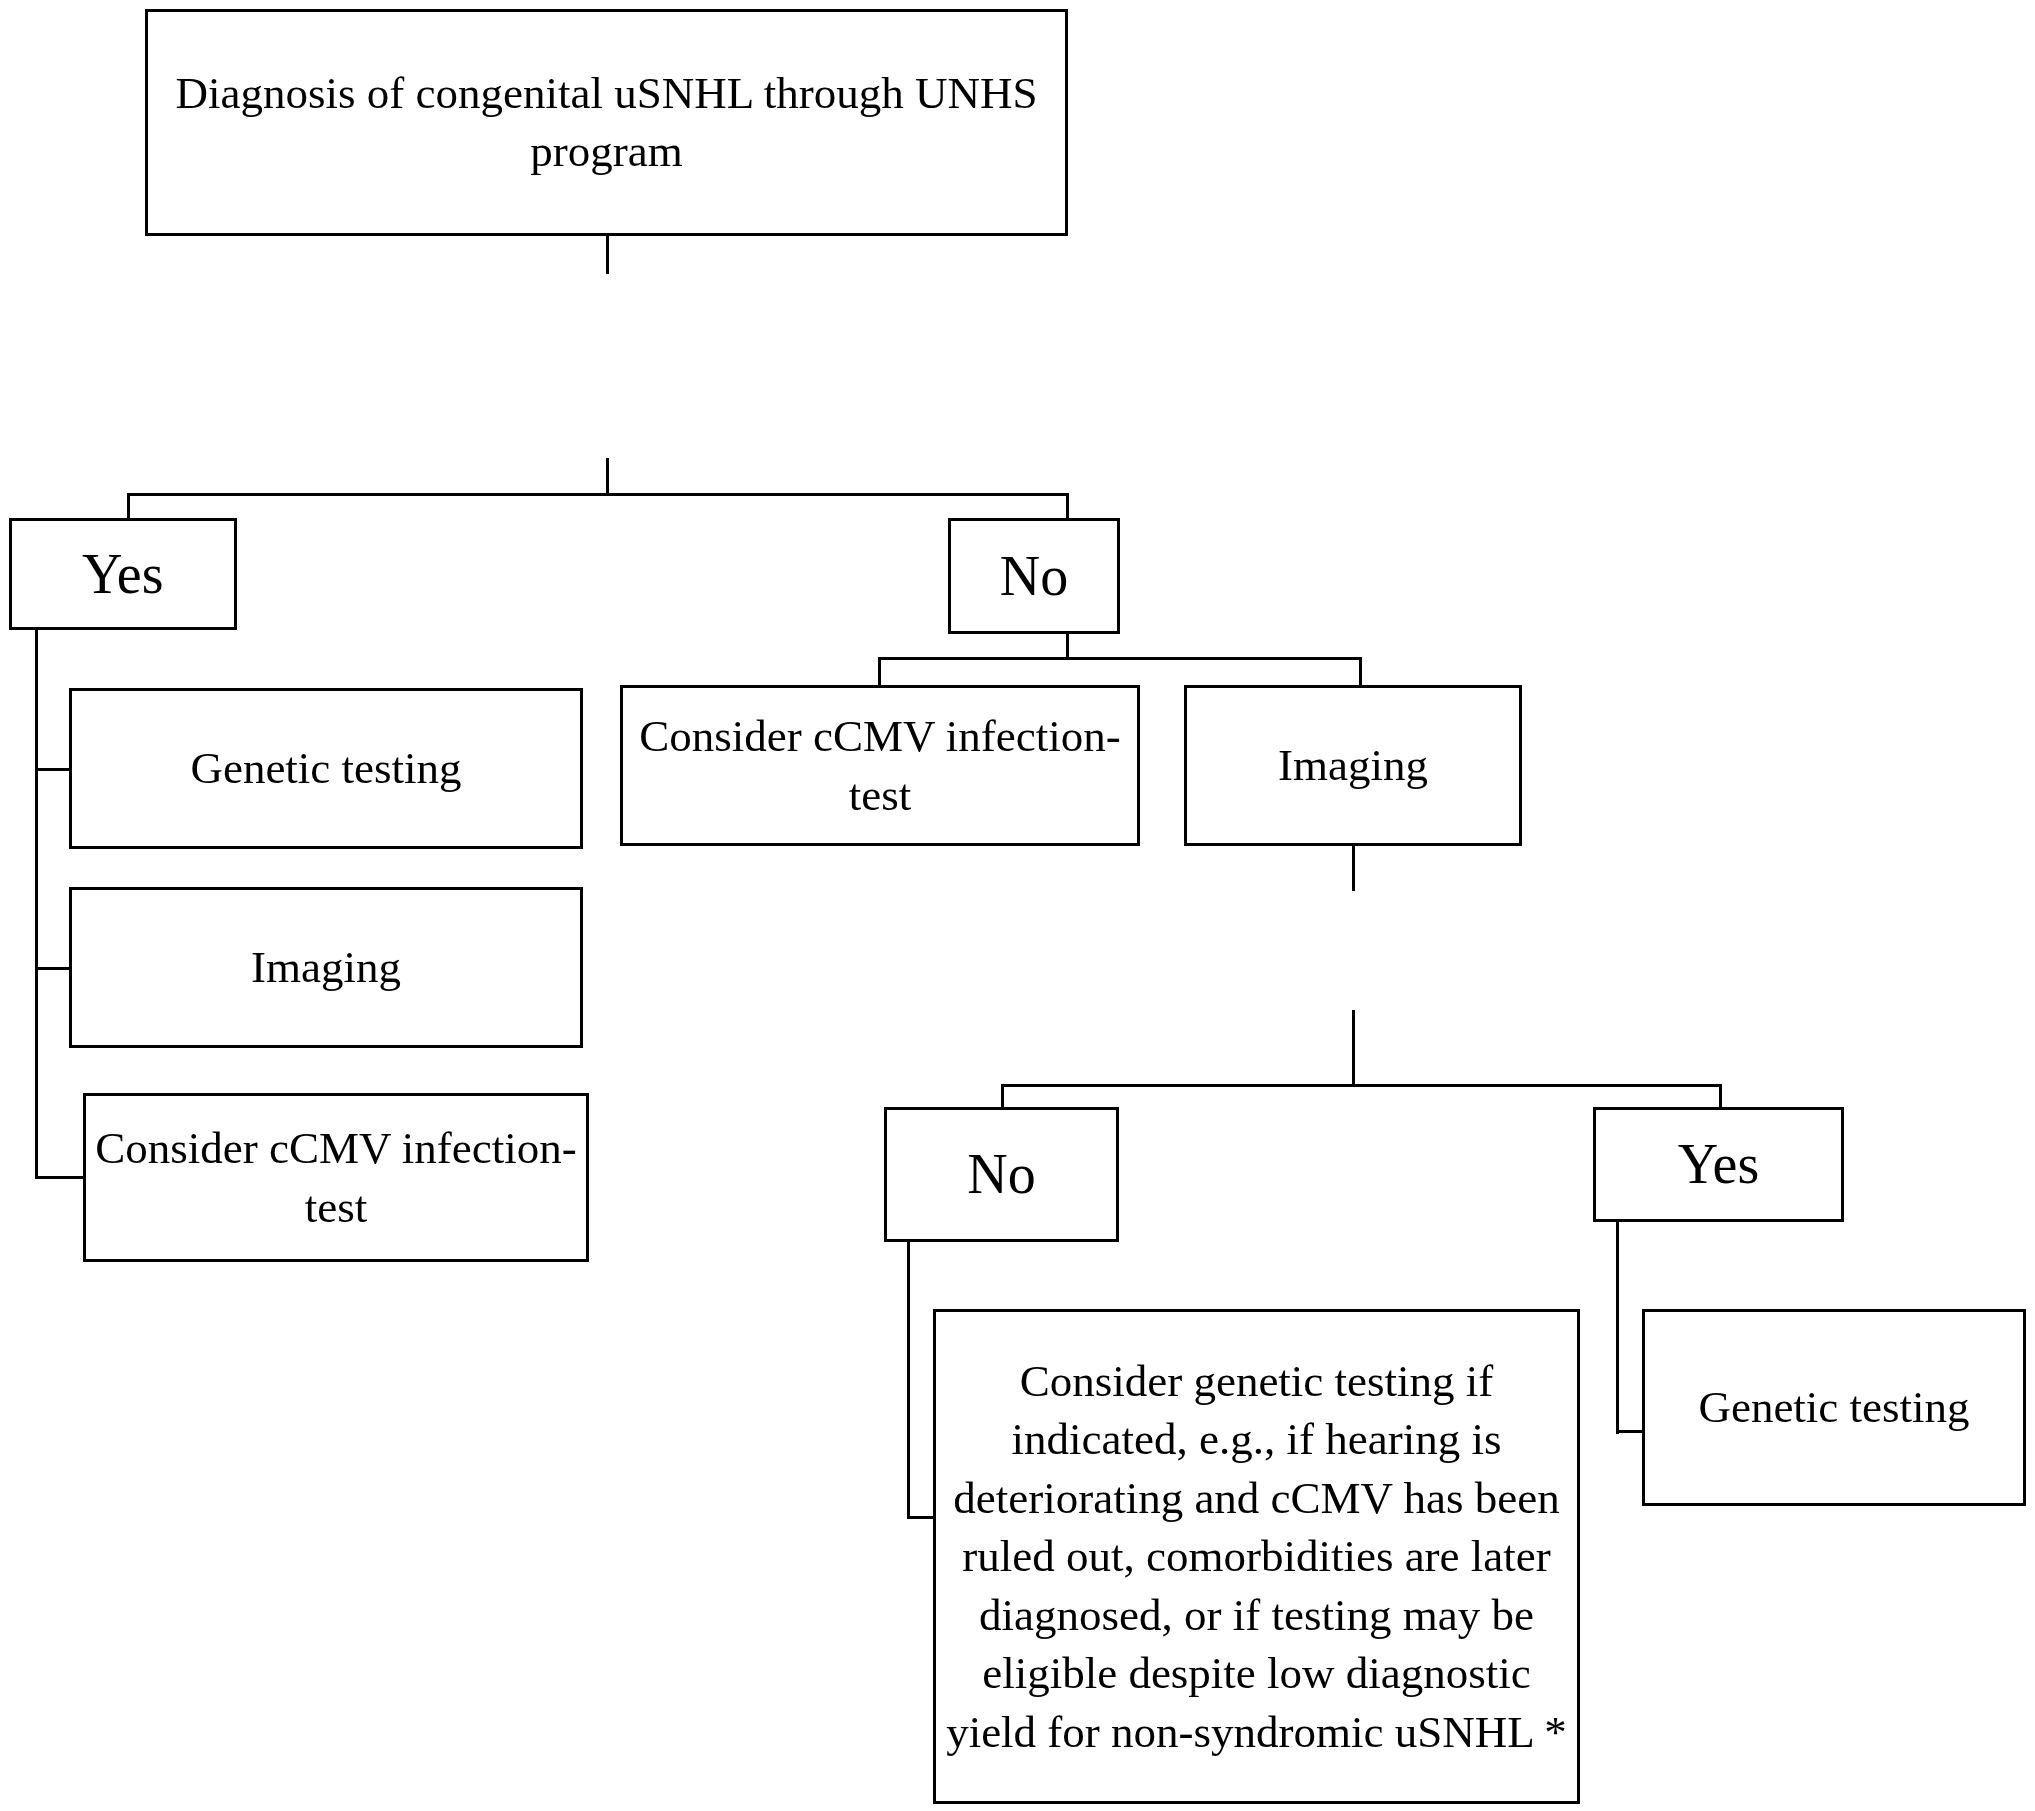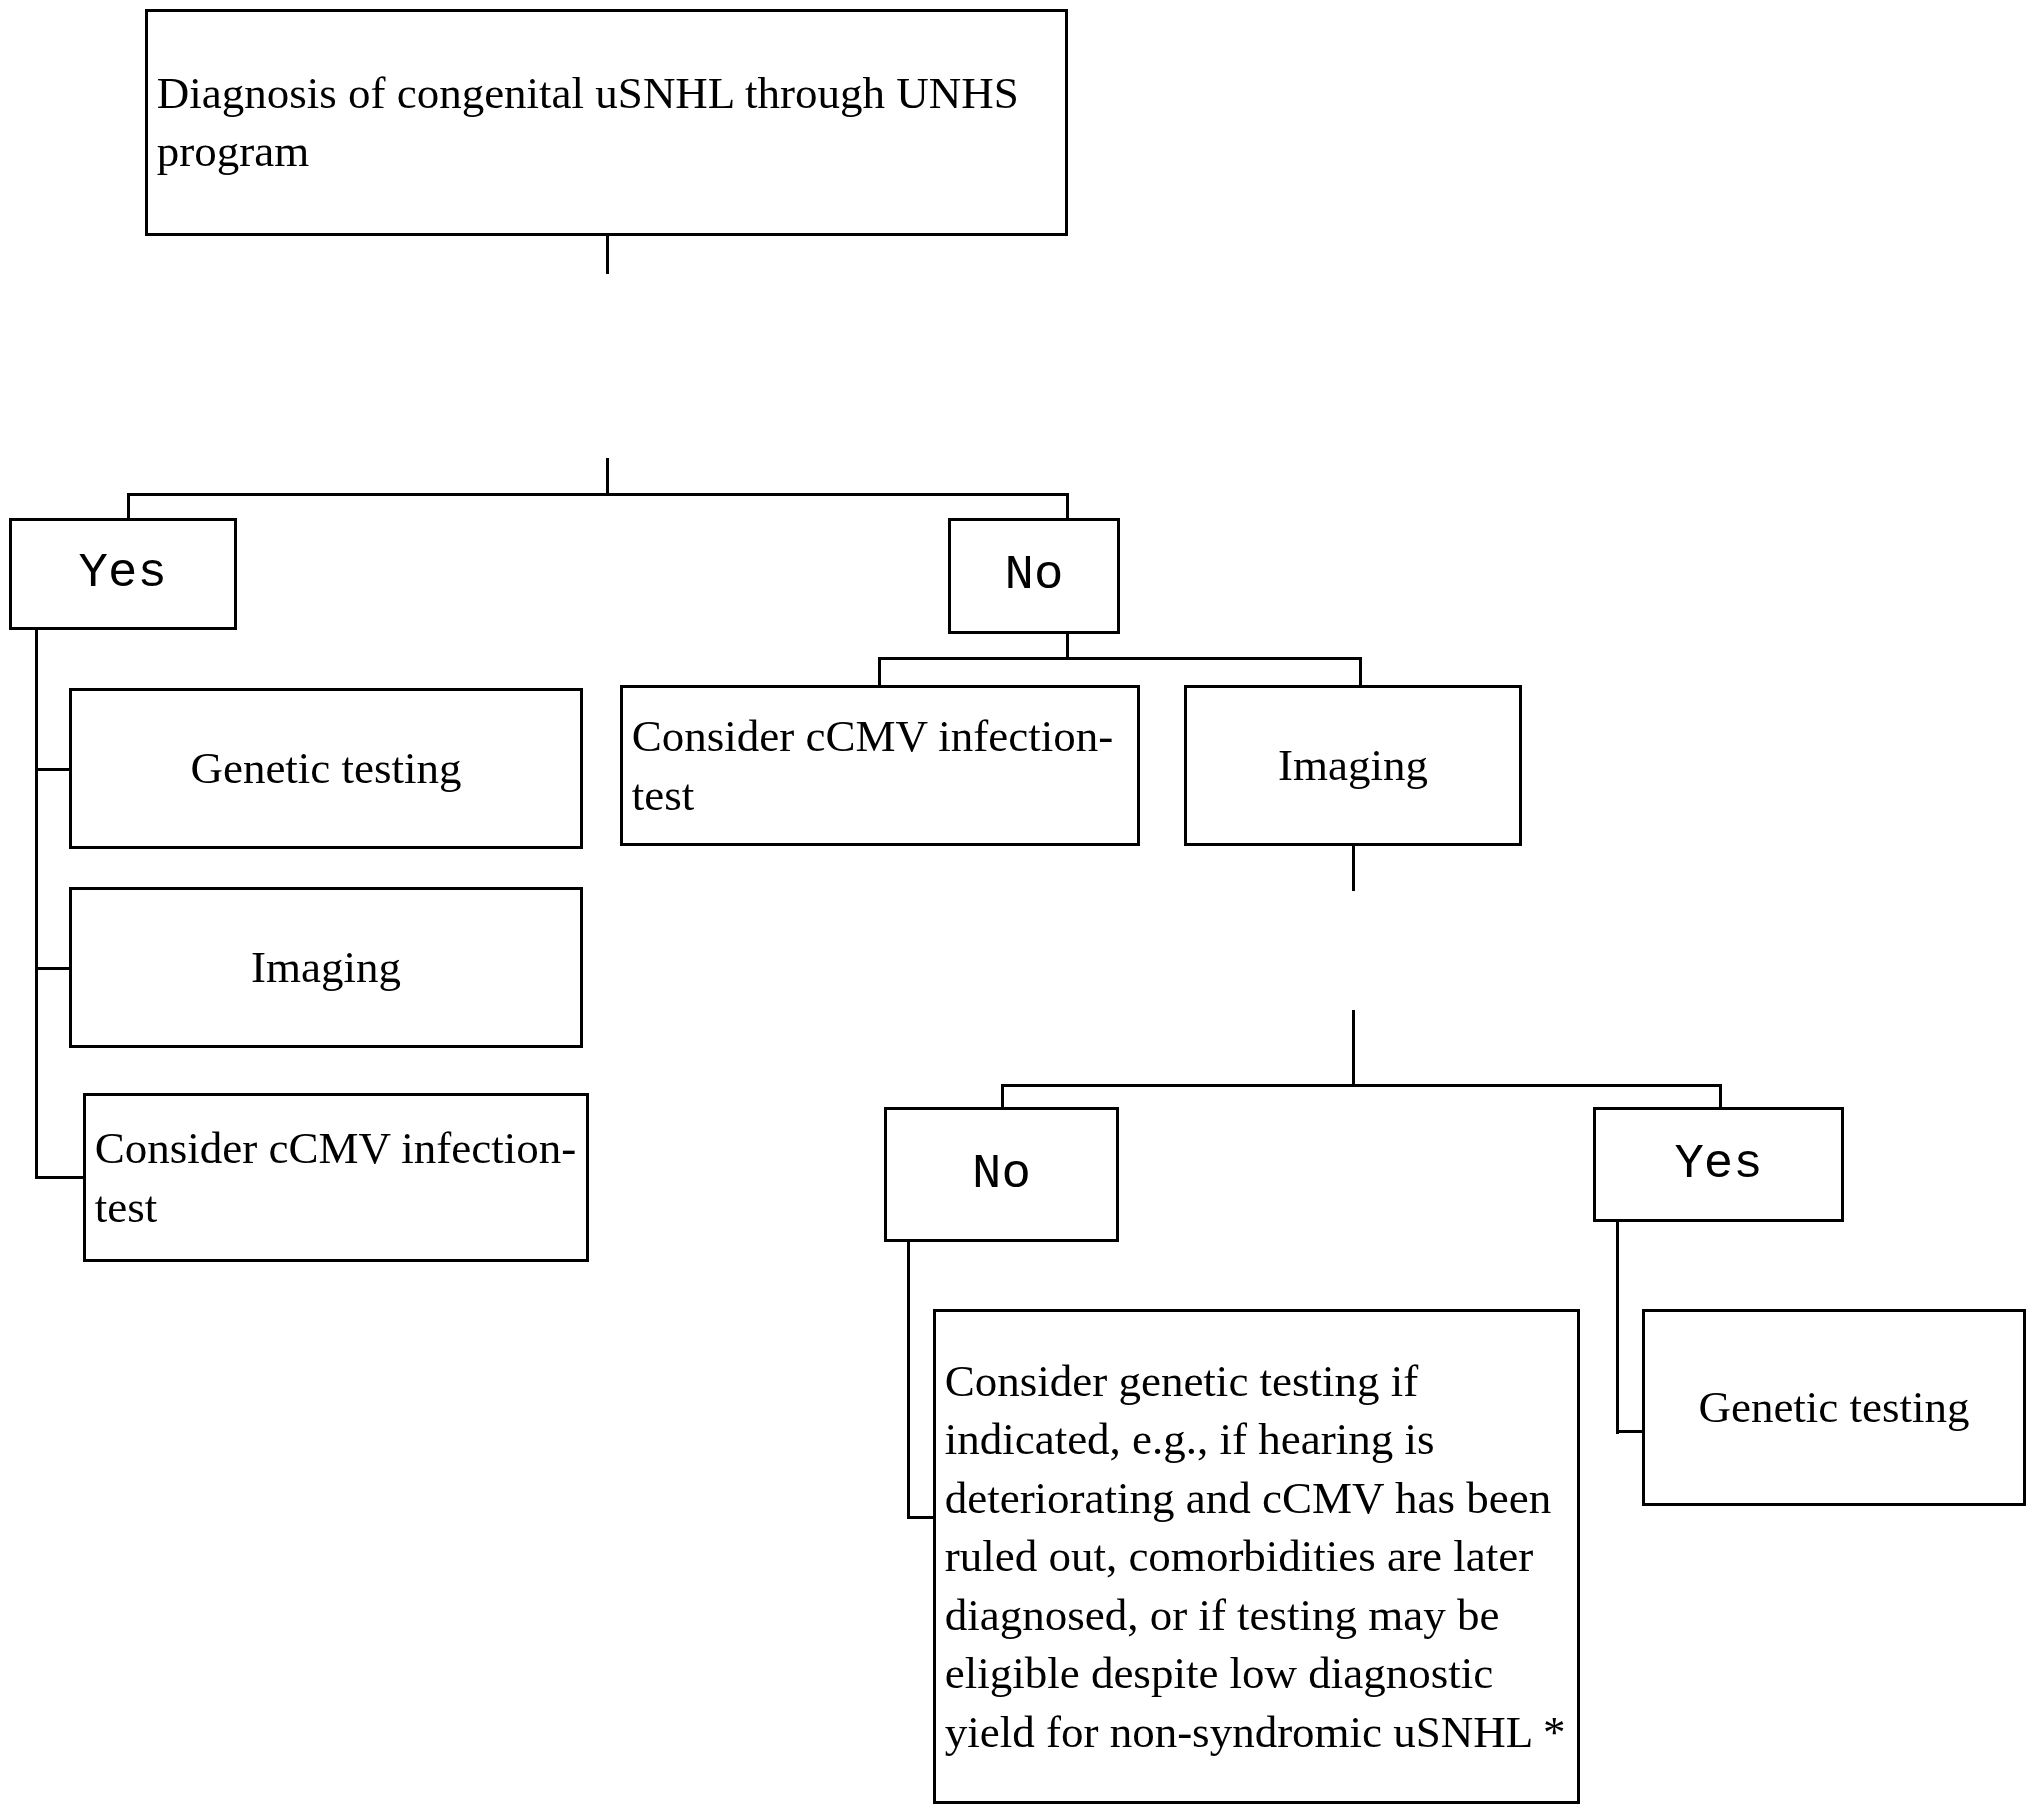--- a/index.html
+++ b/index.html
@@ -12,37 +12,37 @@
     overflow:hidden;
   }
   .node{
     position:absolute;
     box-sizing:border-box;
     border:3.4px solid #000000;
     background:#ffffff;
     display:flex;
     align-items:center;
     justify-content:center;
-    text-align:left;
+    text-align:center;
     line-height:1.30;
     z-index:3;
   }
   .node .lbl{display:block;padding:0 8.7px;}
   .conn{
     position:absolute;
     background:#000000;
     z-index:1;
   }
   .h{height:3.4px;}
   .v{width:3.4px;}
 
   
   .fs-root   {font-size:45px;}
   .fs-dec    {font-size:45px;}
-  .fs-yn     {font-size:49px;font-family:Liberation Mono, monospace;}
+  .fs-yn     {font-size:56px;}
   .fs-proc   {font-size:45px;}
   .fs-note   {font-size:45px;}
 </style>
 </head>
 <body>
 
 <div id="page">
 
   <div class="conn v" style="left:606px;top:234px;height:40px;"></div>
 

